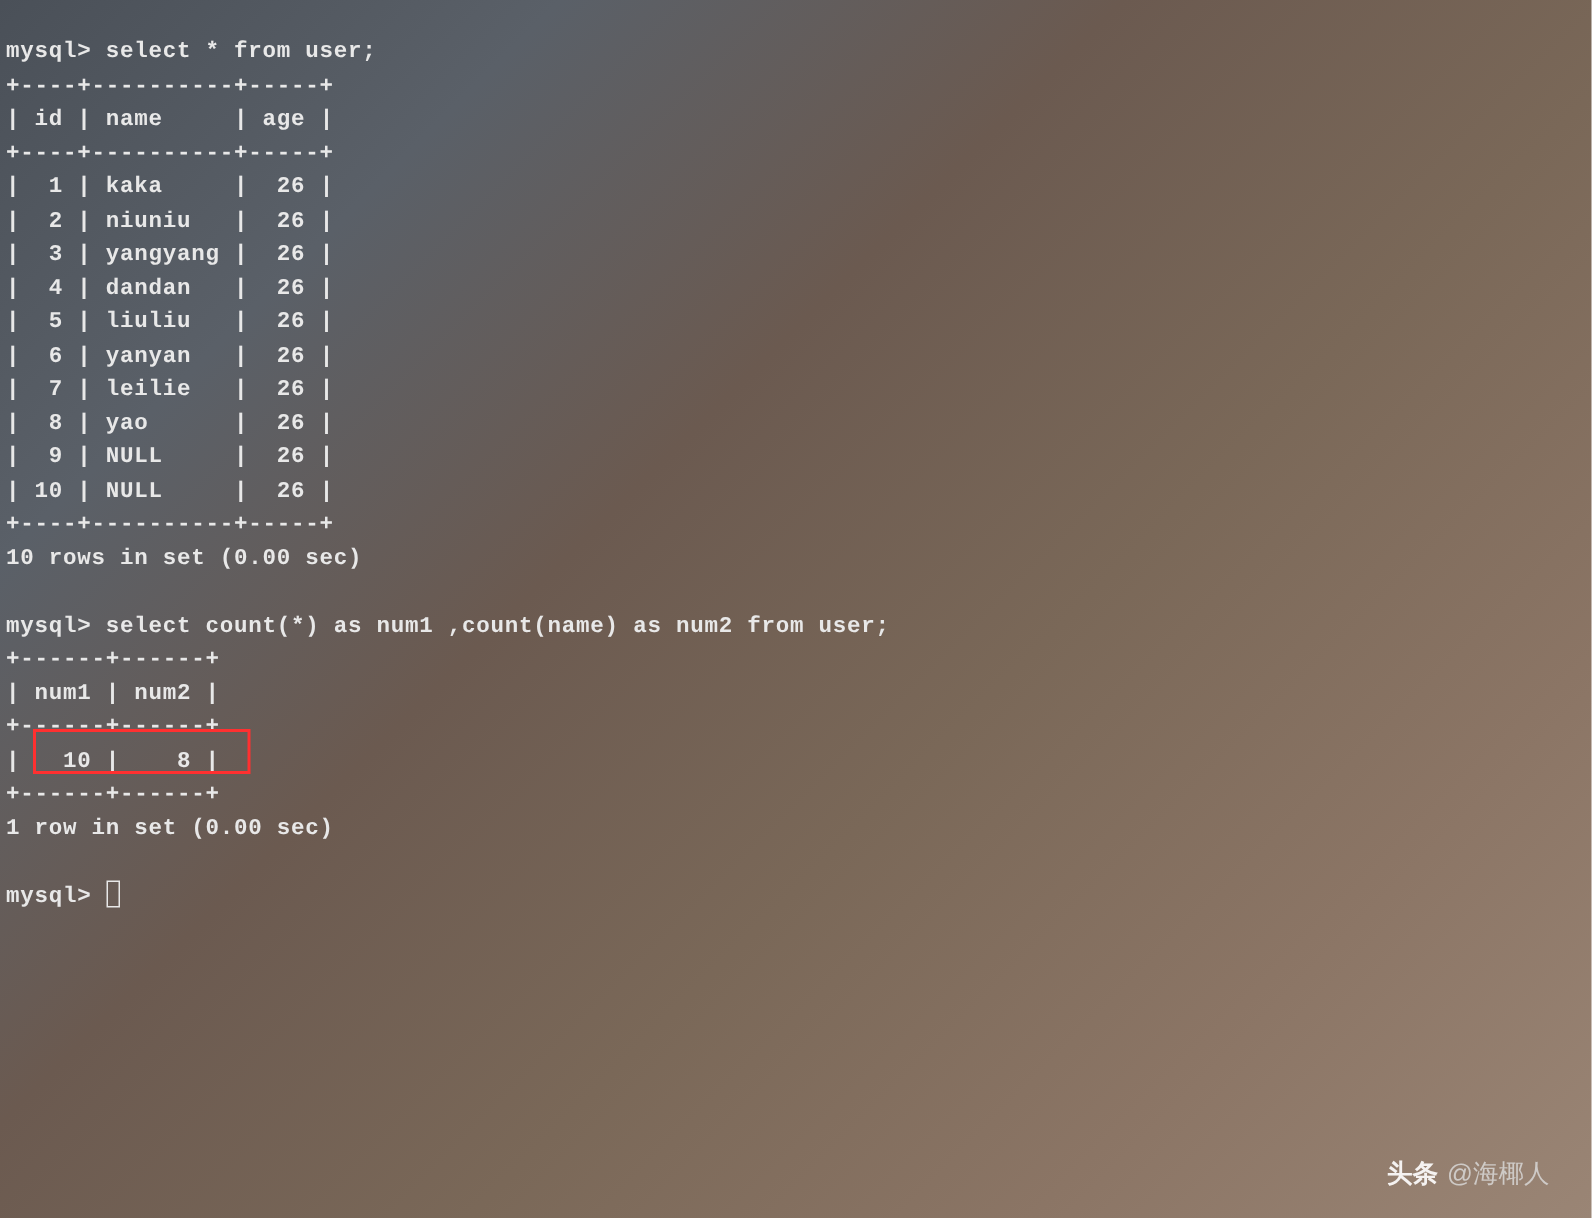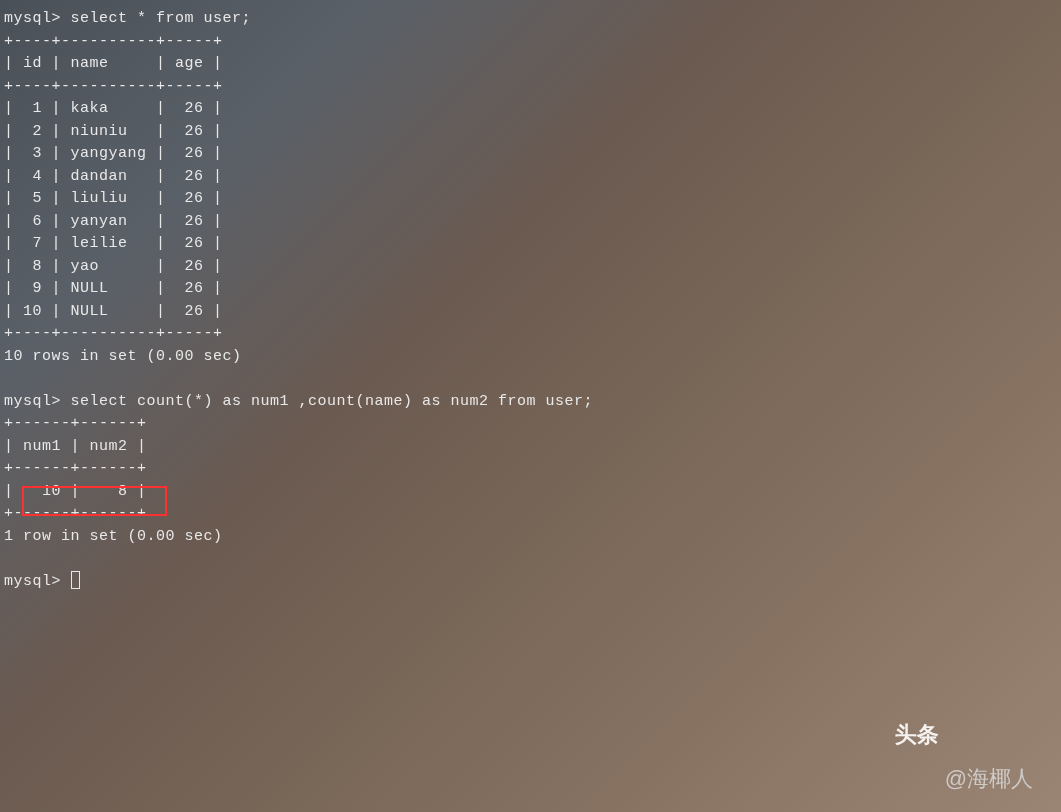--- a/index.html
+++ b/index.html
@@ -16,24 +16,24 @@
       color: #e8e8e8;
       position: relative;
       overflow: hidden;
     }
     .terminal {
       position: absolute;
       top: 0;
       left: 0;
       width: 100%;
       height: 100%;
-      padding: 8px 0 0 4px;
+      padding: 24px 0 0 4px;
       white-space: pre;
       line-height: 22.5px;
-      font-weight: normal;
+      font-weight: bold;
       letter-spacing: 0.5px;
     }
     .highlight-box {
       position: absolute;
       border: 2px solid #ff3030;
       left: 22px;
       top: 486px;
       width: 145px;
       height: 30px;
       pointer-events: none;
@@ -44,25 +44,25 @@
       height: 18px;
       border: 1px solid #e8e8e8;
       vertical-align: middle;
       margin-bottom: 2px;
     }
     .watermark {
       position: absolute;
       bottom: 18px;
       right: 28px;
       font-family: sans-serif;
-      font-size: 22px;
+      font-size: 17px;
       font-weight: bold;
       color: rgba(255,255,255,0.85);
       display: flex;
-      align-items: flex-start;
+      align-items: flex-end;
       gap: 6px;
     }
     .watermark-label {
       color: rgba(255,255,255,0.9);
     }
     .watermark-user {
       color: rgba(220,220,220,0.8);
       font-weight: normal;
       margin-top: 44px;
     }

